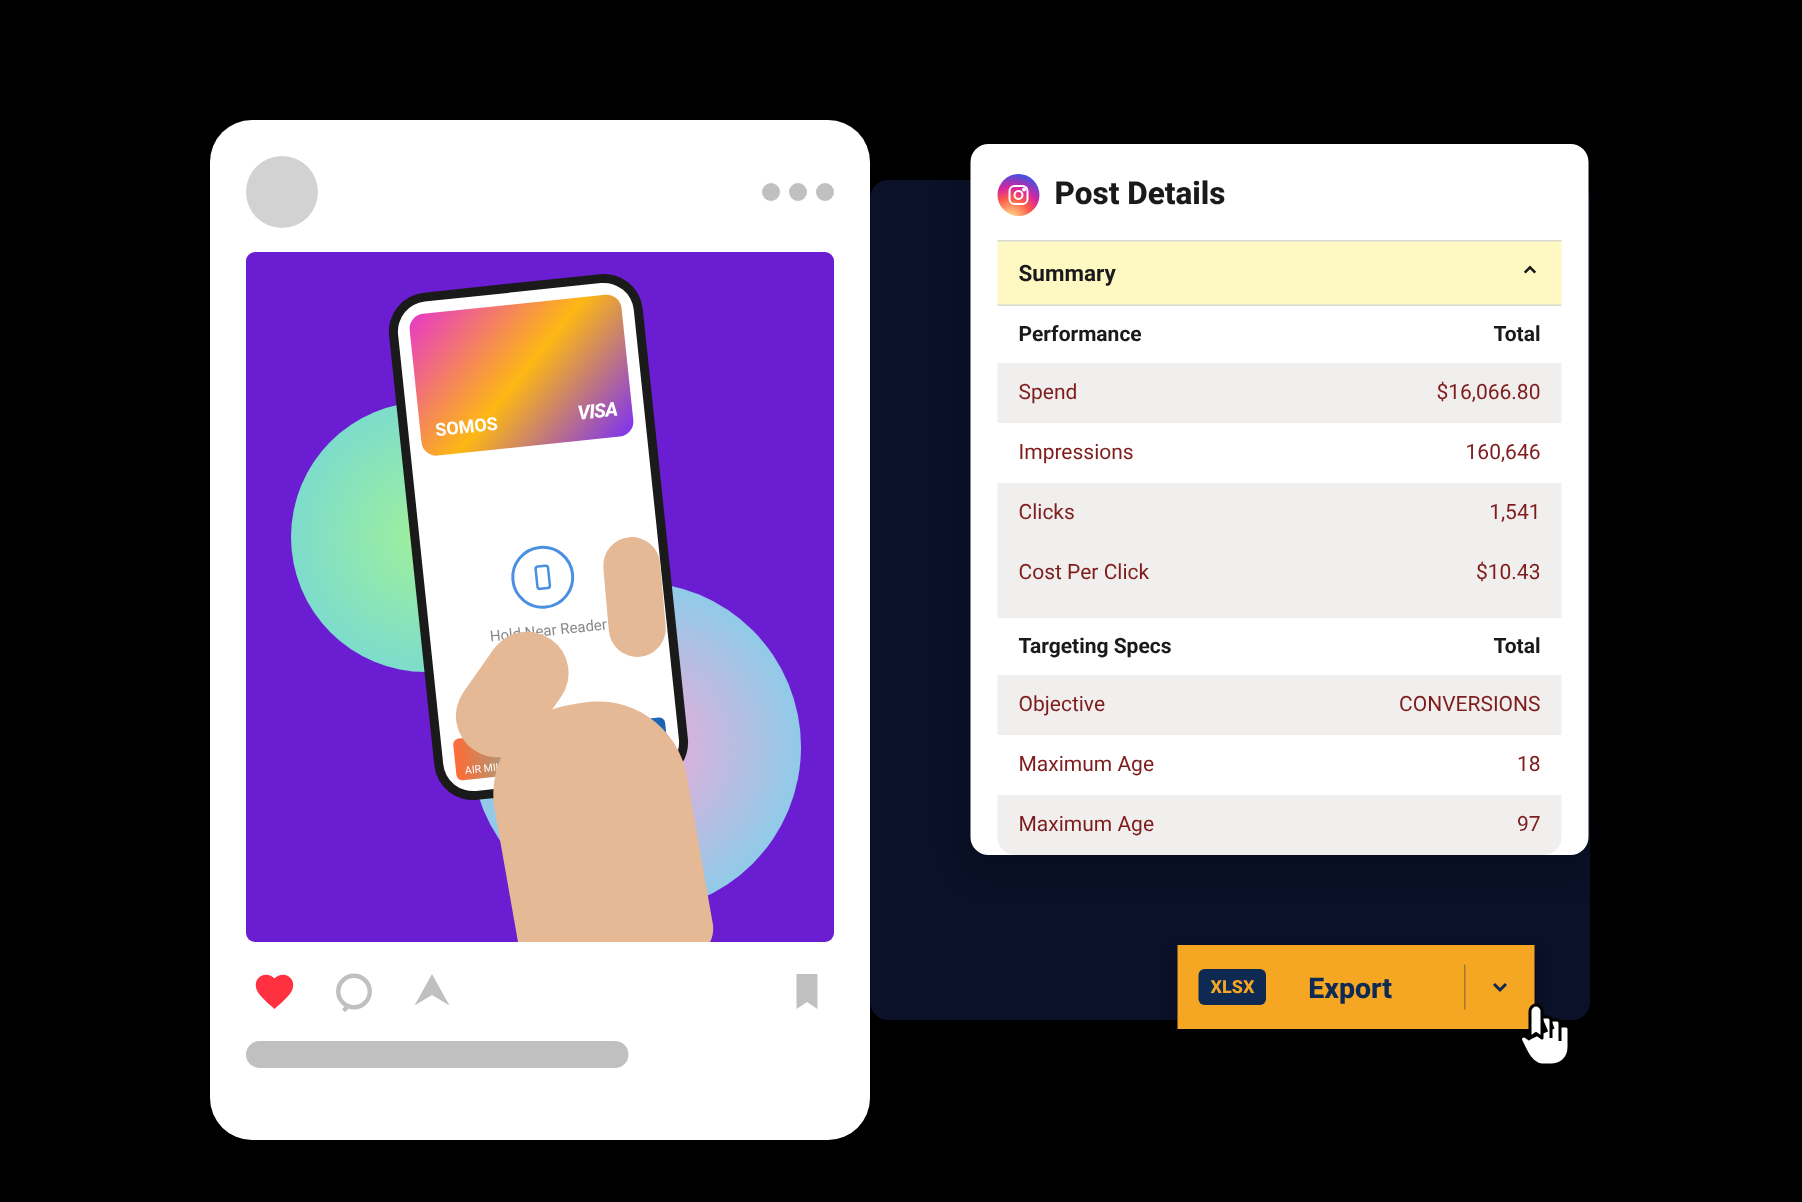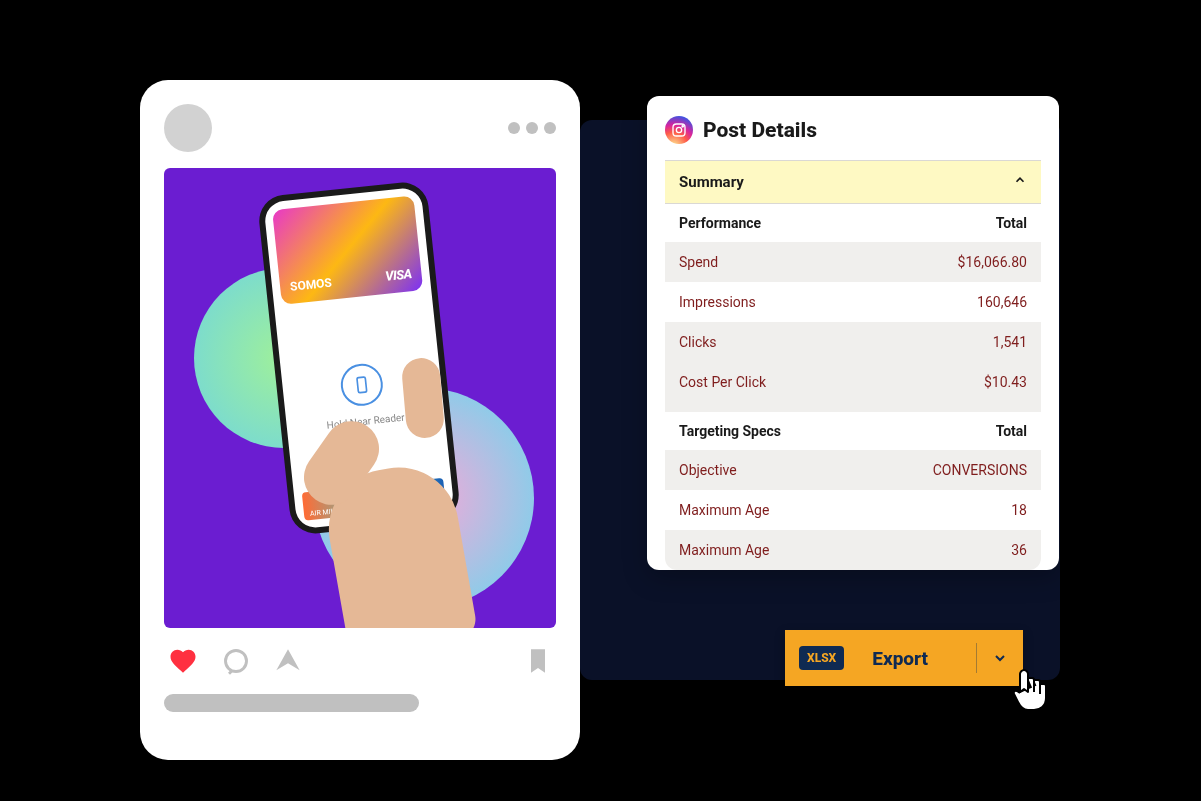--- a/index.html
+++ b/index.html
@@ -357,21 +357,21 @@
   <div class="table-row row-alt">
     <span>Objective</span>
       <span>CONVERSIONS</span>
   </div>
   <div class="table-row row-plain">
     <span>Maximum Age</span>
       <span>18</span>
   </div>
   <div class="table-row row-alt" style="border-radius:0 0 12px 12px;">
     <span>Maximum Age</span>
-      <span>36</span>
+      <span>97</span>
   </div>
 </div>
 
 <div class="export-btn">
   <span class="xlsx-badge">XLSX</span>
   <span class="export-label">Export</span>
   <div class="export-divider"></div>
   <div class="export-chevron">
     <svg viewBox="0 0 24 24" fill="none" stroke="currentColor" stroke-width="3">
         <polyline points="6 9 12 15 18 9"></polyline>

